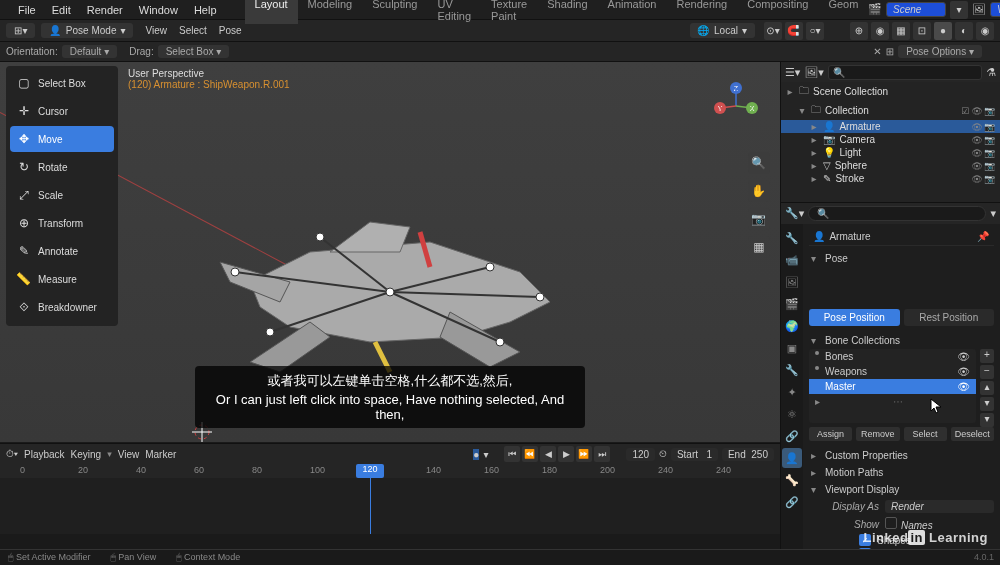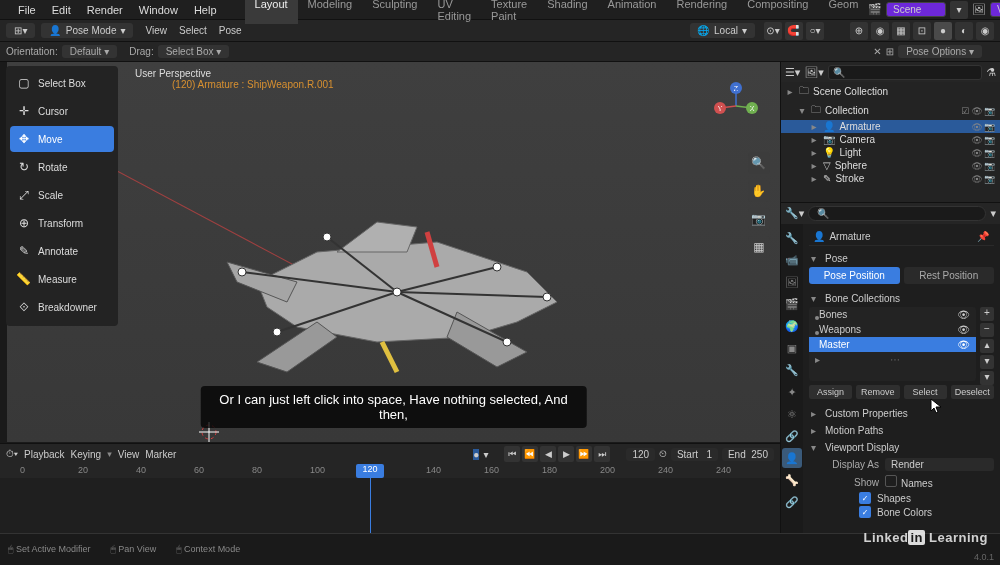--- a/index.html
+++ b/index.html
@@ -6,50 +6,50 @@
 body { background: #1a1a1a; color: #ccc; width: 1000px; height: 565px; overflow: hidden; position: relative; font-size: 11px; }
 
 
 .topbar { height: 20px; background: #1f1f1f; display: flex; align-items: center; padding: 0 4px; border-bottom: 1px solid #111; }
 .topbar .logo { width: 16px; height: 16px; background: radial-gradient(circle at 30% 30%, #f0a030, #e07020); border-radius: 3px; margin-right: 6px; }
 .topbar .menu-item { padding: 0 8px; cursor: pointer; font-size: 11px; color: #ddd; }
 .topbar .workspace-tabs { display: flex; margin-left: 20px; }
 .topbar .wtab { padding: 2px 10px; font-size: 11px; color: #999; cursor: pointer; }
 .topbar .wtab.active { background: #3a3a3a; color: #eee; border-radius: 3px 3px 0 0; }
 .topbar .right { margin-left: auto; display: flex; align-items: center; gap: 4px; }
-.topbar .scene-input { background: #6d28d9; border: 1px solid #444; color: #ccc; padding: 1px 6px; font-size: 10px; border-radius: 3px; width: 60px; }
+.topbar .scene-input { background: #1d4ed8; border: 1px solid #444; color: #ccc; padding: 1px 6px; font-size: 10px; border-radius: 3px; width: 60px; font-style: italic; }
 .topbar .icon-btn { width: 18px; height: 18px; background: #333; border-radius: 2px; display: inline-flex; align-items: center; justify-content: center; font-size: 10px; }
 
 
 .toolbar2 { height: 22px; background: #252525; display: flex; align-items: center; padding: 0 6px; border-bottom: 1px solid #111; font-size: 10px; }
 .toolbar2 .dropdown { background: #333; padding: 2px 8px; border-radius: 3px; margin-right: 6px; display: inline-flex; align-items: center; gap: 4px; }
 .toolbar2 .menu-item { padding: 0 6px; color: #ccc; }
 .toolbar2 .right { margin-left: auto; display: flex; align-items: center; gap: 3px; }
 .toolbar2 .icon { width: 18px; height: 18px; background: #333; border-radius: 2px; display: inline-flex; align-items: center; justify-content: center; }
 
 
 .toolbar3 { height: 20px; background: #252525; display: flex; align-items: center; padding: 0 6px; font-size: 10px; color: #aaa; border-bottom: 1px solid #111; }
 .toolbar3 .label { margin-right: 4px; }
 .toolbar3 .val { background: #333; padding: 1px 8px; border-radius: 3px; margin-right: 12px; }
 .toolbar3 .right { margin-left: auto; display: flex; align-items: center; gap: 4px; }
 
 
-.main { display: flex; height: 500px; padding-left: 7px; }
+.main { display: flex; height: 500px; }
 
 
 .toolshelf { width: 112px; background: #232323; padding: 4px; position: absolute; left: 6px; top: 66px; z-index: 10; border-radius: 4px; }
 .toolshelf .tool { display: flex; align-items: center; gap: 6px; padding: 5px 6px; border-radius: 4px; margin-bottom: 2px; cursor: pointer; font-size: 10px; color: #ddd; }
 .toolshelf .tool.active { background: #3a7de0; color: #fff; }
 .toolshelf .tool .ticon { width: 16px; height: 16px; display: inline-flex; align-items: center; justify-content: center; font-size: 12px; }
 
 
 .viewport { flex: 1; background: linear-gradient(#3f3f3f, #383838); position: relative; height: 380px; overflow: hidden; }
 .viewport .overlay-text { position: absolute; top: 6px; left: 128px; font-size: 10px; }
 .viewport .overlay-text .l1 { color: #ddd; }
-.viewport .overlay-text .l2 { color: #d89030; margin-left: 37px; }
+.viewport .overlay-text .l2 { color: #d89030; }
 .viewport .gizmo { position: absolute; top: 16px; right: 16px; width: 56px; height: 56px; }
 .viewport .sideicons { position: absolute; right: 10px; top: 90px; display: flex; flex-direction: column; gap: 6px; }
 .viewport .sideicons .si { width: 22px; height: 22px; background: rgba(60,60,60,0.7); border-radius: 4px; display: flex; align-items: center; justify-content: center; font-size: 12px; color: #ccc; }
 .viewport .axis-x { position: absolute; height: 1px; background: #a04040; transform-origin: left; }
 
 
 .subtitle { position: absolute; bottom: 14px; left: 50%; transform: translateX(-50%); background: rgba(0,0,0,0.75); padding: 6px 14px; border-radius: 4px; text-align: center; font-size: 12px; color: #fff; }
 .subtitle .zh { font-size: 13px; margin-bottom: 2px; }
 .subtitle .en { font-size: 13px; font-weight: 500; }
 
@@ -63,64 +63,64 @@
 .outliner .caret { width: 10px; text-align: center; color: #888; }
 .outliner .name { flex: 1; color: #ddd; }
 .outliner .icons { display: flex; gap: 2px; font-size: 9px; color: #888; }
 
 
 .props { flex: 1; background: #1e1e1e; display: flex; overflow: hidden; }
 .props .vtabs { width: 22px; background: #1a1a1a; display: flex; flex-direction: column; gap: 2px; padding-top: 4px; }
 .props .vtabs .vt { width: 20px; height: 20px; display: flex; align-items: center; justify-content: center; font-size: 11px; color: #888; border-radius: 3px; margin-left: 1px; }
 .props .vtabs .vt.active { background: #3a5a7a; color: #fff; }
 .props .pcontent { flex: 1; padding: 4px 6px; overflow: auto; font-size: 10px; }
-.props .pose-btns { display: flex; gap: 4px; margin-bottom: 6px; }
+.props .pose-btns { display: flex; gap: 4px; margin-bottom: 6px; margin-top: 42px; }
 .props .pose-btns .pb { flex: 1; text-align: center; padding: 3px; border-radius: 3px; font-size: 10px; }
 .props .pose-btns .pb.active { background: #3a7de0; color: #fff; }
 .props .pose-btns .pb.inactive { background: #2a2a2a; color: #aaa; }
 .props .bc-list { background: #232323; border-radius: 3px; margin-bottom: 4px; }
-.props .bc-item { display: flex; align-items: flex-end; padding: 2px 6px; }
+.props .bc-item { display: flex; align-items: flex-start; padding: 2px 6px; gap: 6px; }
 .props .bc-item.selected { background: #3a7de0; color: #fff; }
 .props .bc-item .dot { width: 4px; height: 4px; background: #888; border-radius: 50%; }
 .props .bc-item .eye { margin-left: auto; font-size: 10px; }
 .props .bc-btns { display: flex; gap: 4px; margin-bottom: 6px; }
 .props .bc-btns .bb { flex: 1; text-align: center; padding: 2px; background: #2f2f2f; border-radius: 2px; font-size: 9px; }
 
 
 .timeline { height: 100px; background: #1a1a1a; border-top: 1px solid #111; position: absolute; bottom: 22px; left: 0; right: 220px; }
 .timeline .thdr { height: 20px; background: #252525; display: flex; align-items: center; padding: 0 6px; font-size: 10px; gap: 6px; }
 .timeline .thdr .right { margin-left: auto; display: flex; align-items: center; gap: 4px; }
 .timeline .transport { display: flex; gap: 2px; }
 .timeline .transport .tb { width: 16px; height: 16px; background: #333; display: flex; align-items: center; justify-content: center; border-radius: 2px; font-size: 9px; }
 .timeline .frame-input { background: #2a2a2a; padding: 1px 6px; border-radius: 3px; color: #ccc; font-size: 10px; }
 .timeline .track { position: relative; height: 70px; background: #1f1f1f; }
 .timeline .ruler { height: 14px; background: #252525; display: flex; position: relative; font-size: 9px; color: #888; }
 .timeline .tick { position: absolute; top: 1px; }
 .timeline .playhead { position: absolute; top: 0; width: 28px; height: 14px; background: #3a7de0; color: #fff; text-align: center; font-size: 9px; border-radius: 2px; }
 .timeline .playhead-line { position: absolute; top: 14px; bottom: 0; width: 1px; background: #3a7de0; }
 
 
-.statusbar { position: absolute; bottom: 0; left: 0; right: 0; height: 32px; background: #1a1a1a; border-top: 1px solid #333; display: flex; align-items: center; padding: 0 8px; font-size: 9px; color: #888; gap: 20px; text-align: right; }
+.statusbar { position: absolute; bottom: 0; left: 0; right: 0; height: 16px; background: #1a1a1a; border-top: 1px solid #333; display: flex; align-items: center; padding: 0 8px; font-size: 9px; color: #888; gap: 20px; text-align: right; }
 
 .cursor { position: absolute; width: 16px; height: 16px; z-index: 100; pointer-events: none; }
 
 
 .psearch { height: 22px; display: flex; align-items: center; gap: 4px; padding: 2px 4px; background: #252525; border-top: 1px solid #111; }
 .psearch input { flex: 1; background: #1a1a1a; border: 1px solid #333; border-radius: 10px; padding: 1px 8px; font-size: 10px; color: #ccc; }
 
 
 .pbread { padding: 3px 4px; font-size: 10px; color: #ccc; display: flex; align-items: center; gap: 4px; border-bottom: 1px solid #2a2a2a; margin-bottom: 4px; }
 
 
 .section-h { padding: 3px 2px; color: #ccc; font-size: 10px; display: flex; align-items: center; gap: 4px; cursor: pointer; }
 .section-h .caret { color: #888; width: 10px; }
 
 .checkbox-row { display: flex; align-items: center; gap: 6px; padding: 1px 0 1px 50px; font-size: 10px; }
 .checkbox-row .cb { width: 12px; height: 12px; background: #3a7de0; border-radius: 2px; display: inline-flex; align-items: center; justify-content: center; font-size: 8px; color: #fff; }
-.prop-row { display: flex; align-items: center; gap: 6px; padding: 2px 0; font-size: 10px; }
+.prop-row { display: flex; align-items: center; gap: 6px; padding: 2px 0; font-size: 10px; font-style: italic; }
 .prop-row .plabel { width: 70px; text-align: right; color: #aaa; }
 .prop-row .pval { flex: 1; background: #2a2a2a; padding: 1px 6px; border-radius: 3px; }
 
 .watermark { position: absolute; right: 12px; bottom: 20px; font-size: 13px; color: rgba(255,255,255,0.8); font-weight: 600; letter-spacing: 0.5px; }
 .watermark .in { background: rgba(255,255,255,0.85); color: #1a1a1a; padding: 0 2px; border-radius: 2px; font-weight: 700; }
 .version { position: absolute; right: 6px; bottom: 3px; font-size: 9px; color: #666; }
 </style>
 </head>
 <body>
 
@@ -244,20 +244,21 @@
     </svg>
 
     <div class="sideicons">
       <div class="si">🔍</div>
       <div class="si">✋</div>
       <div class="si">📷</div>
       <div class="si">▦</div>
     </div>
 
     <div class="subtitle">
+      <div class="zh">或者我可以左键单击空格,什么都不选,然后,</div>
       <div class="en">Or I can just left click into space, Have nothing selected, And then,</div>
     </div>
   </div>
 
   <div class="right-panel">
 
     <div class="search-row">
       <span>☰▾</span>
       <span>🖼▾</span>
       <input placeholder="🔍" style="">

